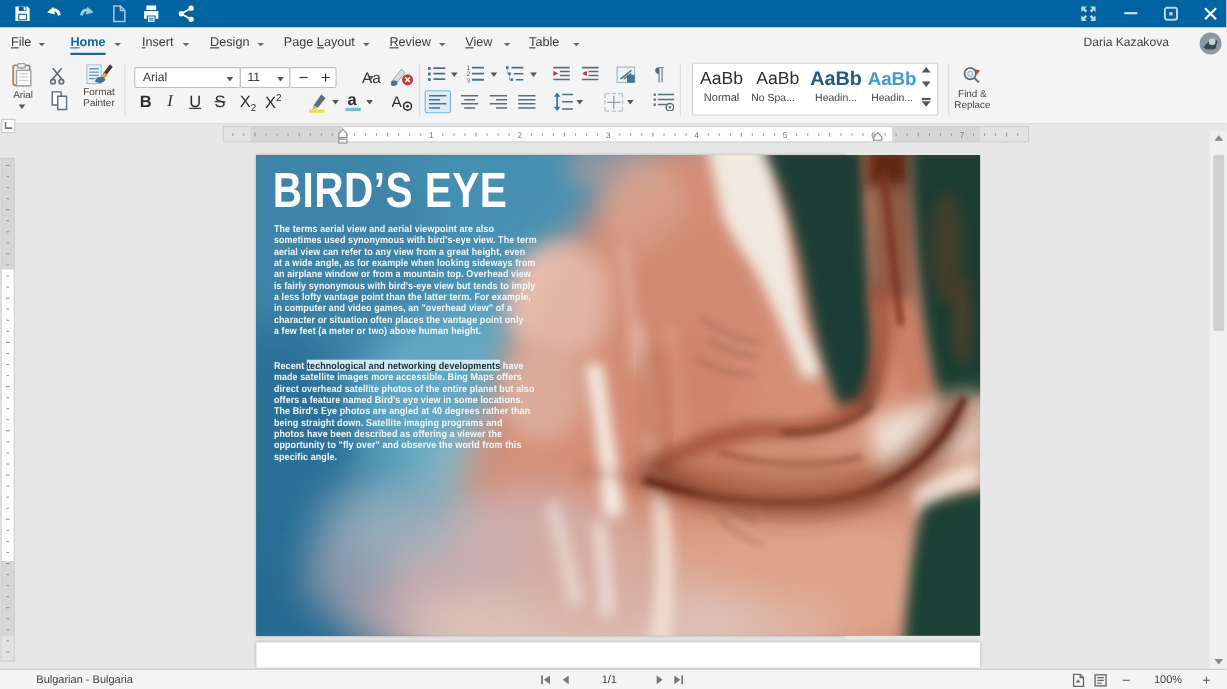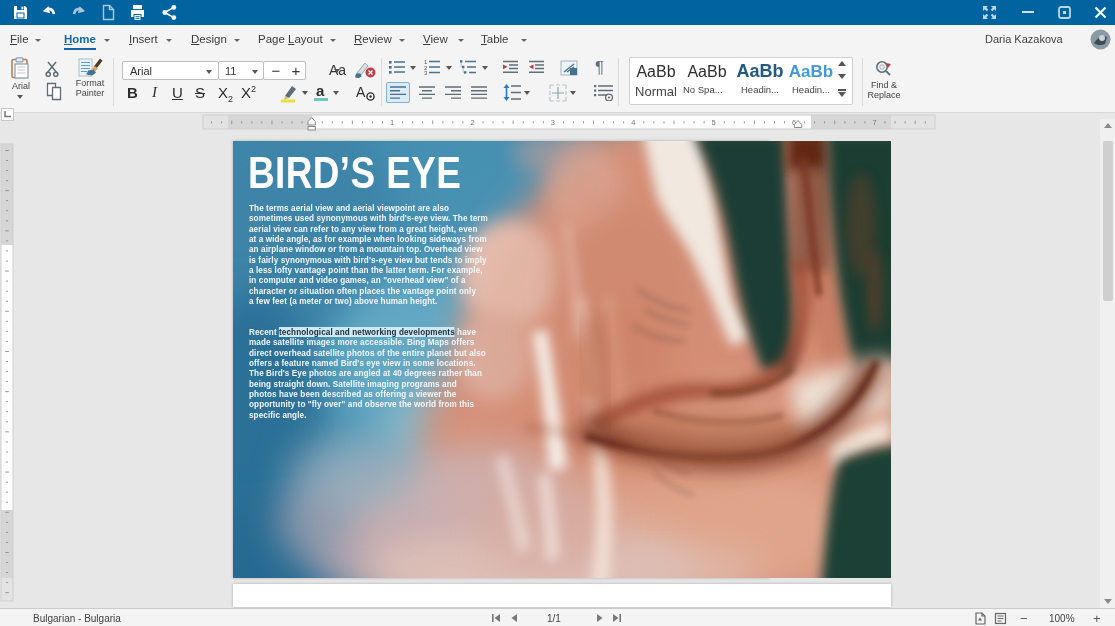--- a/index.html
+++ b/index.html
@@ -291,21 +291,21 @@
           <rect x="0" y="5.5" width="2.2" height="2.2"></rect>
           <rect x="0" y="10" width="2.2" height="2.2"></rect>
         </g>
         <circle cx="15" cy="13.5" r="3.4" fill="none" stroke="#5d6e79" stroke-width="1.3"></circle>
         <circle cx="15" cy="13.5" r="1.1" fill="#5d6e79"></circle>
       </svg>
     <div class="vsep" style="left:618px;"></div>
 
     <div class="abs" style="left:629px;top:4px;width:224px;height:48px;background:#fff;border:1px solid #cfcfcf;border-radius:2px;"></div>
     <div class="abs" style="left:632px;top:10px;width:48px;text-align:center;font-size:16px;color:#2e2e2e;">AaBb</div>
-    <div class="abs" style="left:632px;top:31px;width:48px;text-align:center;font-size:13px;color:#444;">Normal</div>
+    <div class="abs" style="left:632px;top:31px;width:48px;text-align:center;font-size:10px;color:#444;">Normal</div>
     <div class="abs" style="left:683px;top:10px;width:48px;text-align:center;font-size:16px;color:#2e2e2e;">AaBb</div>
     <div class="abs" style="left:683px;top:31px;width:48px;text-align:left;font-size:9.5px;color:#444;">No Spa...</div>
     <div class="abs" style="left:734px;top:8px;width:52px;text-align:center;font-size:18px;font-weight:bold;color:#235a84;">AaBb</div>
     <div class="abs" style="left:734px;top:31px;width:52px;text-align:center;font-size:9.5px;color:#444;">Headin...</div>
     <div class="abs" style="left:786px;top:9px;width:50px;text-align:center;font-size:17px;font-weight:bold;color:#419ad6;">AaBb</div>
     <div class="abs" style="left:786px;top:31px;width:50px;text-align:center;font-size:9.5px;color:#444;">Headin...</div>
     <div class="abs" style="left:838px;top:8px;width:0;height:0;border-left:4px solid transparent;border-right:4px solid transparent;border-bottom:5px solid #555;"></div>
     <div class="abs" style="left:838px;top:21px;width:0;height:0;border-left:4px solid transparent;border-right:4px solid transparent;border-top:5px solid #555;"></div>
     <div class="abs" style="left:838px;top:36px;width:8px;height:1.6px;background:#555;"></div>
     <div class="abs" style="left:838px;top:39px;width:0;height:0;border-left:4px solid transparent;border-right:4px solid transparent;border-top:5px solid #555;"></div>

